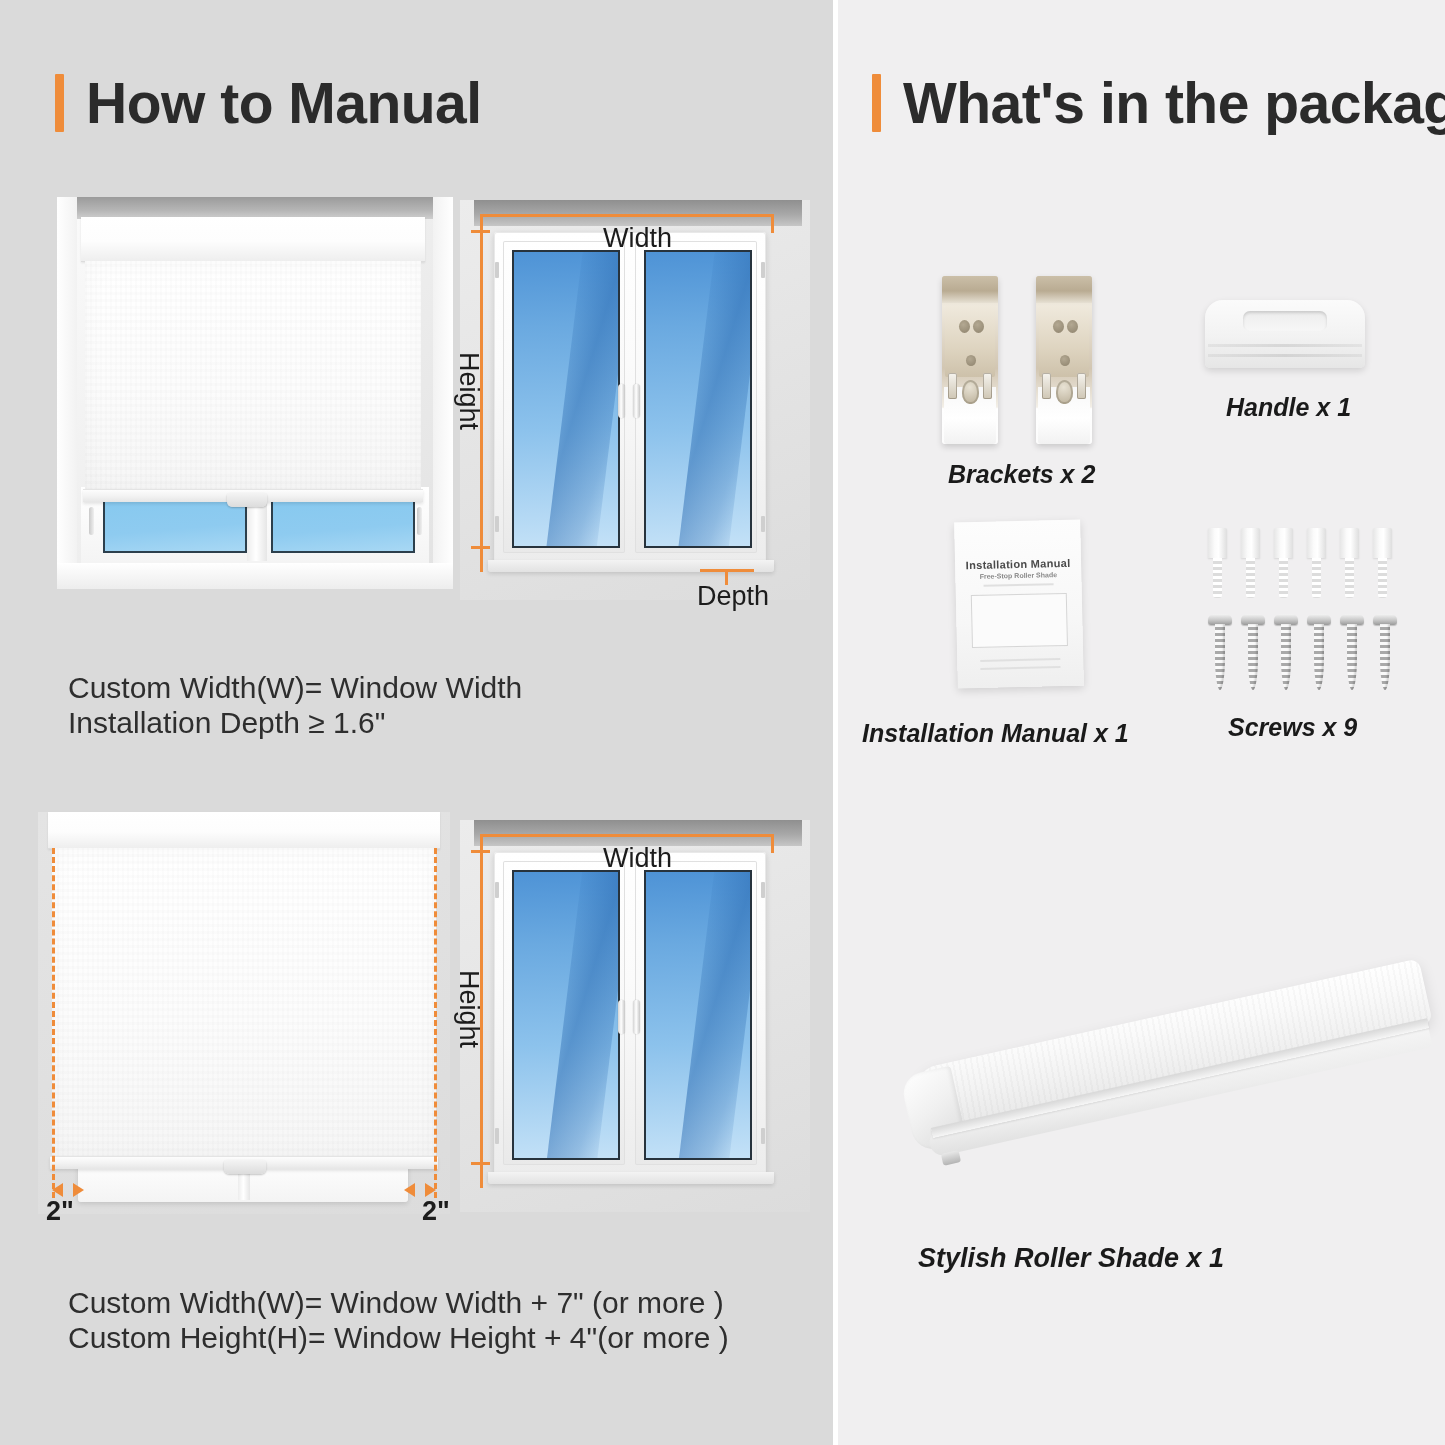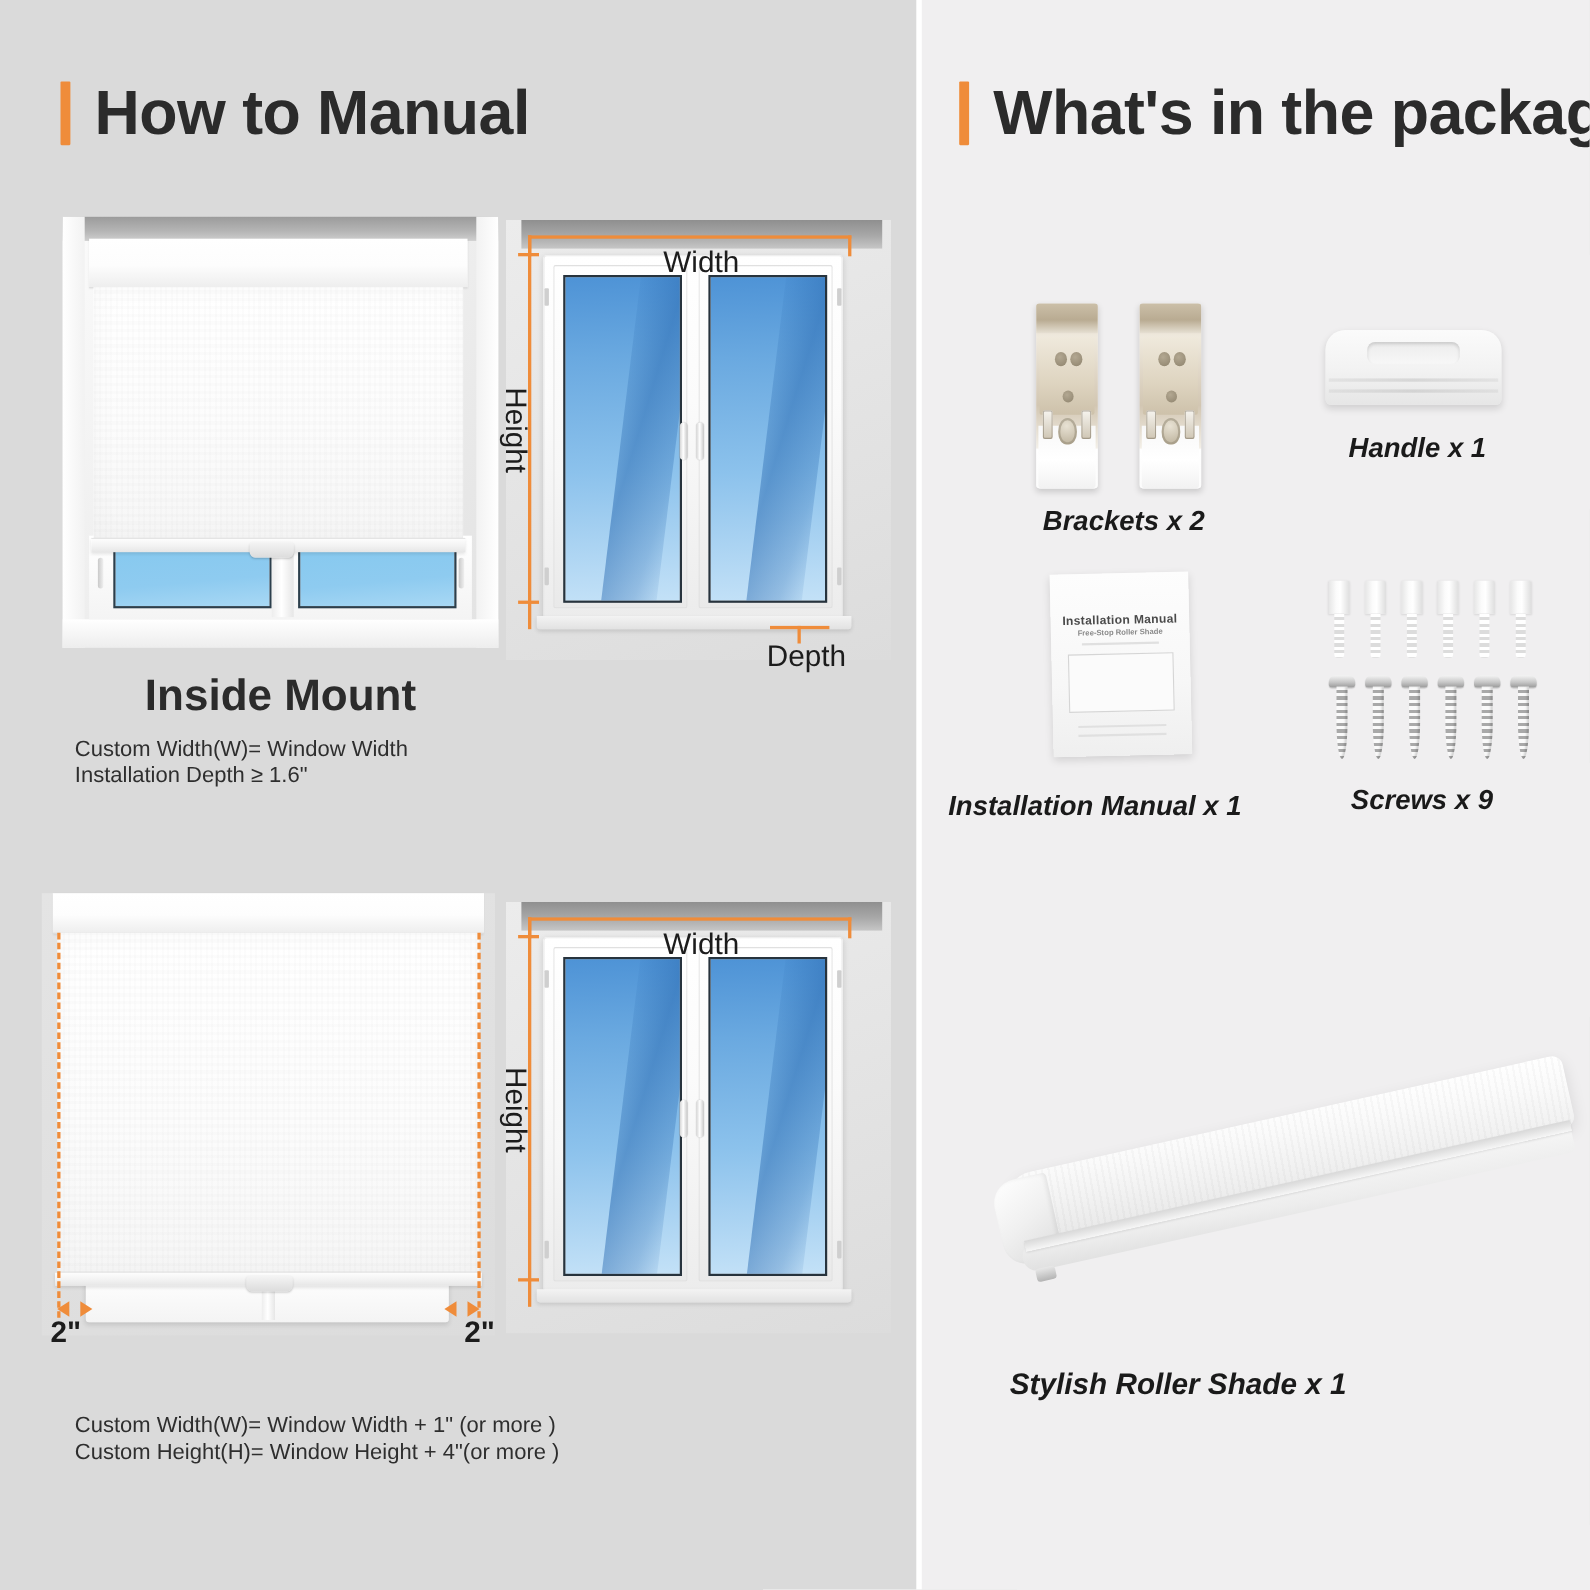--- a/index.html
+++ b/index.html
@@ -22,21 +22,21 @@
   .heading .htext{
     font-size:57px;font-weight:bold;color:#2b2b2b;letter-spacing:-0.5px;
     white-space:nowrap;line-height:1;
   }
   #heading-left{position:absolute;left:55px;top:74px;}
 
   
   .mount-title{
     font-size:40px;font-weight:bold;color:#2b2b2b;text-align:center;line-height:1;
   }
-  .spec-list{font-size:20px;color:#2e2e2e;line-height:1.18;}
+  .spec-list{font-size:30px;color:#2e2e2e;line-height:1.18;}
   .spec-list div{white-space:nowrap;}
 
   
   .shade-illu{position:absolute;}
 
   
   .recess{
     position:absolute;inset:0;
     background:linear-gradient(135deg,#fbfbfb 0%,#efefef 45%,#e2e2e2 100%);
     box-shadow:inset 0 0 0 1px #cfcfcf;
@@ -388,21 +388,20 @@
       <div class="meas-line-v" style="left:20px;top:14px;height:358px;"></div>
       <div class="meas-cap-v" style="left:11px;top:30px;"></div>
       <div class="meas-cap-v" style="left:11px;top:346px;"></div>
       <span class="meas-label vertical" style="left:22px;top:152px;">Height</span>
 
       <div class="meas-line-h" style="left:240px;top:369px;width:54px;"></div>
       <div class="meas-line-v" style="left:265px;top:369px;height:16px;"></div>
       <span class="meas-label" style="left:237px;top:383px;">Depth</span>
     </div>
 
-    <div class="mount-title" style="position:absolute;left:65px;top:612px;width:380px;">Inside Mount</div>
     <div class="spec-list" style="position:absolute;left:68px;top:670px;">
       <div>Custom Width(W)= Window Width</div>
       <div>Installation Depth ≥ 1.6"</div>
     </div>
 
     <div class="shade-illu" style="left:38px;top:812px;width:412px;height:402px;">
       <div style="position:absolute;inset:0;background:linear-gradient(160deg,#e4e4e4,#dcdcdc);"></div>
 
       <div class="sash-area" style="left:40px;top:346px;width:330px;height:44px;border-radius:3px;box-shadow:0 2px 5px rgba(0,0,0,.12);">
         <div class="mullion" style="left:160px;top:2px;width:12px;height:40px;"></div>
@@ -454,21 +453,21 @@
       <div class="meas-cap-h" style="left:311px;top:14px;"></div>
       <span class="meas-label" style="left:143px;top:25px;">Width</span>
 
       <div class="meas-line-v" style="left:20px;top:14px;height:354px;"></div>
       <div class="meas-cap-v" style="left:11px;top:30px;"></div>
       <div class="meas-cap-v" style="left:11px;top:342px;"></div>
       <span class="meas-label vertical" style="left:22px;top:150px;">Height</span>
     </div>
 
     <div class="spec-list" style="position:absolute;left:68px;top:1285px;">
-      <div>Custom Width(W)= Window Width + 1" (or more )</div>
+      <div>Custom Width(W)= Window Width + 7" (or more )</div>
       <div>Custom Height(H)= Window Height + 4"(or more )</div>
     </div>
 
   </div>
 
   <div class="panel-divider"></div>
 
   <div class="panel-right">
 
     <div class="heading" style="position:absolute;left:34px;top:74px;">

